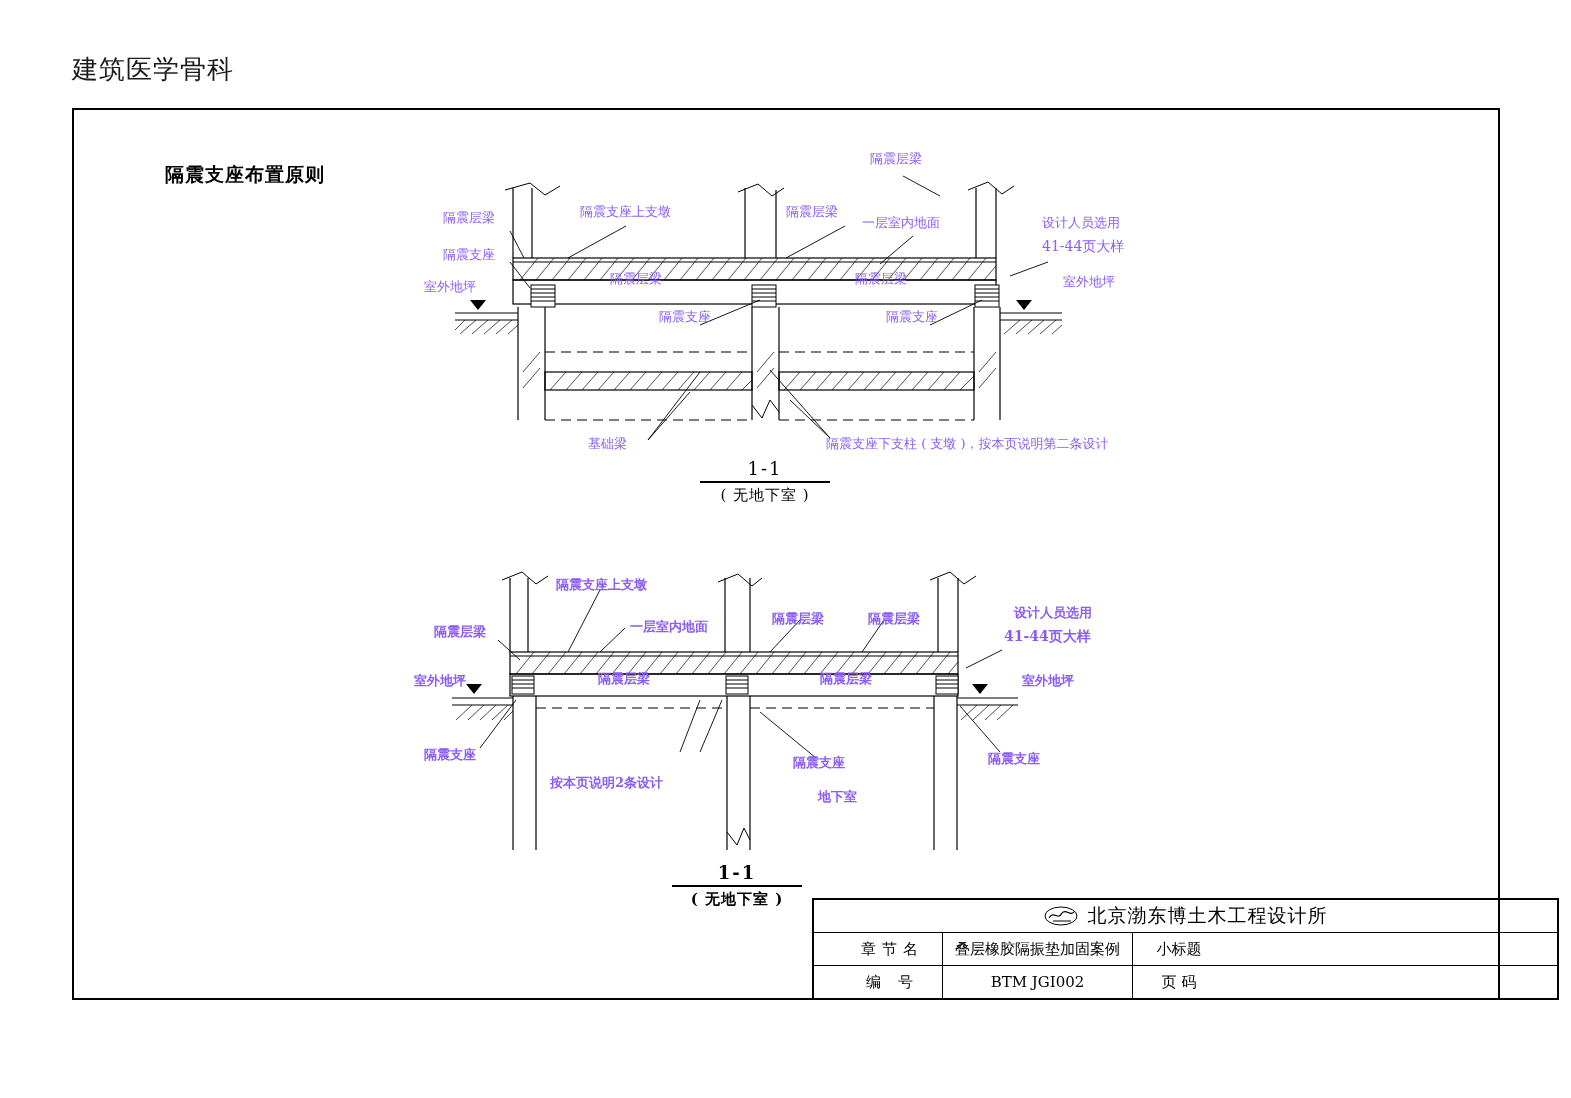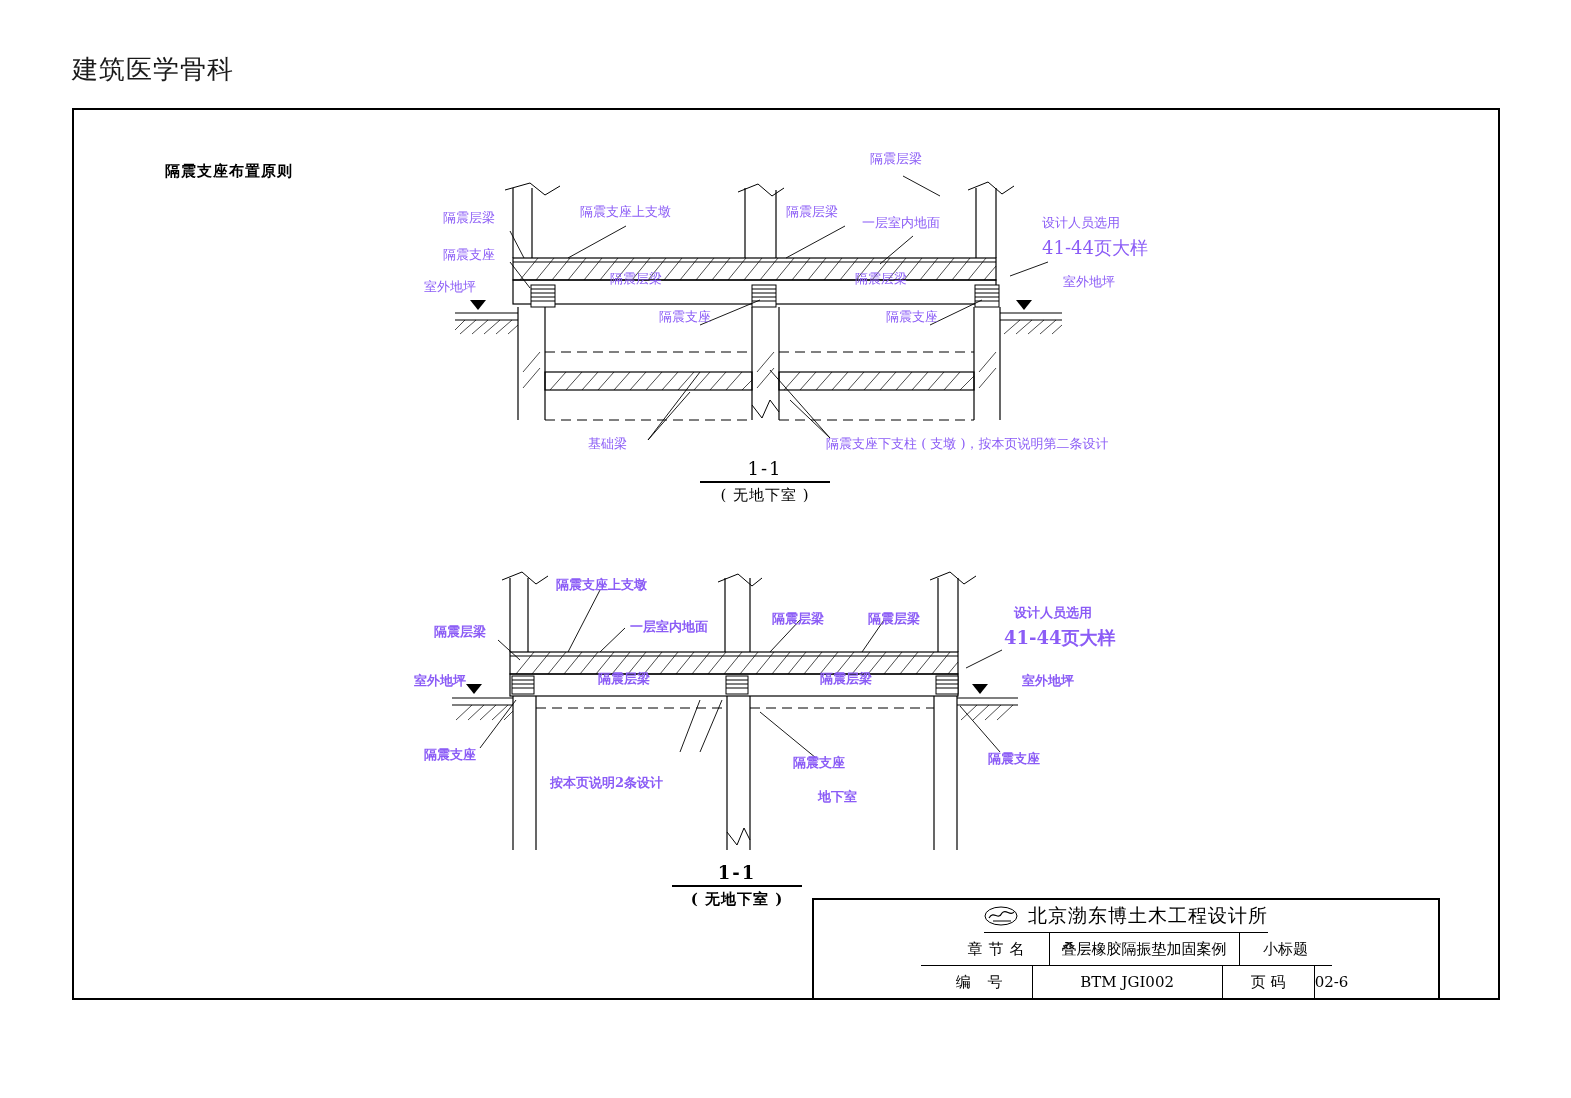--- a/index.html
+++ b/index.html
@@ -38,37 +38,37 @@
     top: 108px;
     width: 1428px;
     height: 892px;
     border: 2px solid #000;
     box-sizing: border-box;
   }
   .title-left {
     position: absolute;
     left: 165px;
     top: 162px;
-    font-size: 15px;
+    font-size: 19px;
     font-family: Liberation Sans, sans-serif;
     font-weight: bold;
     letter-spacing: 1px;
     white-space: nowrap;
     text-align: center;
   }
   .lbl {
     position: absolute;
     font-family: "DejaVu Serif", serif;
     font-size: 13px;
     white-space: nowrap;
     line-height: 1.15;
     color: #8b5cf6;
   }
   .lbl.b { font-weight: bold; }
-  .lbl.lg { font-size: 18px; text-align: center; }
+  .lbl.lg { font-size: 14px; text-align: center; }
 
   
   .sect {
     position: absolute;
     text-align: center;
     font-family: "DejaVu Serif", serif;
     white-space: nowrap;
   }
   .sect .t1 {
     font-size: 18px;
@@ -83,27 +83,26 @@
     letter-spacing: 1px;
   }
   .sect.bold .t1 { font-weight: bold; }
   .sect.bold .t2 { font-weight: bold; }
 
   
   .titleblock {
     position: absolute;
     left: 812px;
     top: 898px;
-    width: 628px;
+    width: 747px;
     height: 102px;
     border: 2px solid #000;
     box-sizing: border-box;
     display: flex;
     flex-direction: column;
-    align-items: center;
   }
   .tb-row {
     display: flex;
     flex: 1 1 0;
     border-bottom: 1px solid #000;
   }
   .tb-row:last-child { border-bottom: none; }
   .tb-cell {
     border-right: 1px solid #000;
     display: flex;
@@ -486,17 +485,16 @@
     </div>
     <div class="tb-row">
       <div class="tb-cell c1">章节名</div>
       <div class="tb-cell c2">叠层橡胶隔振垫加固案例</div>
       <div class="tb-cell c3">小标题</div>
     </div>
     <div class="tb-row">
       <div class="tb-cell c1">编  号</div>
       <div class="tb-cell c2">BTM JGI002</div>
       <div class="tb-cell c3">页  码</div>
-      <div class="tb-cell c4">02-6</div>
     </div>
   </div>
 
 </div>
 
 </body></html>

